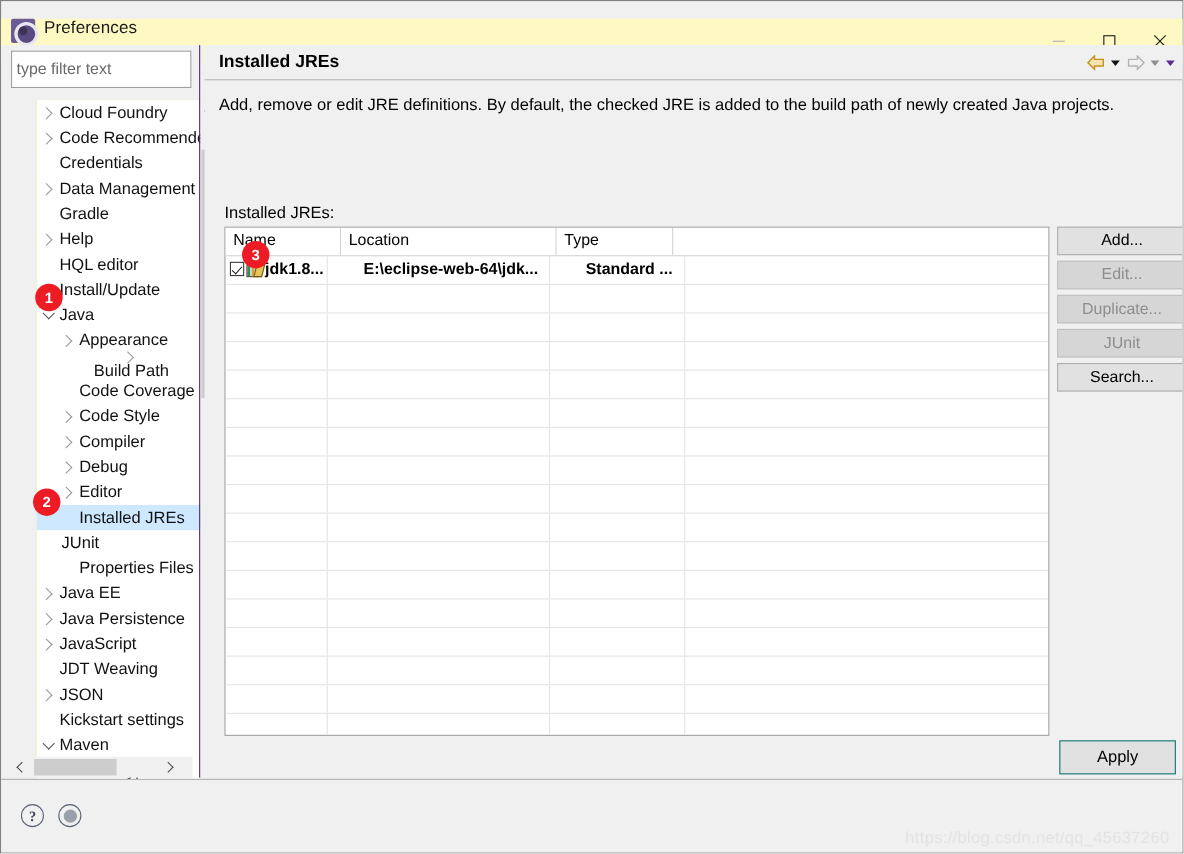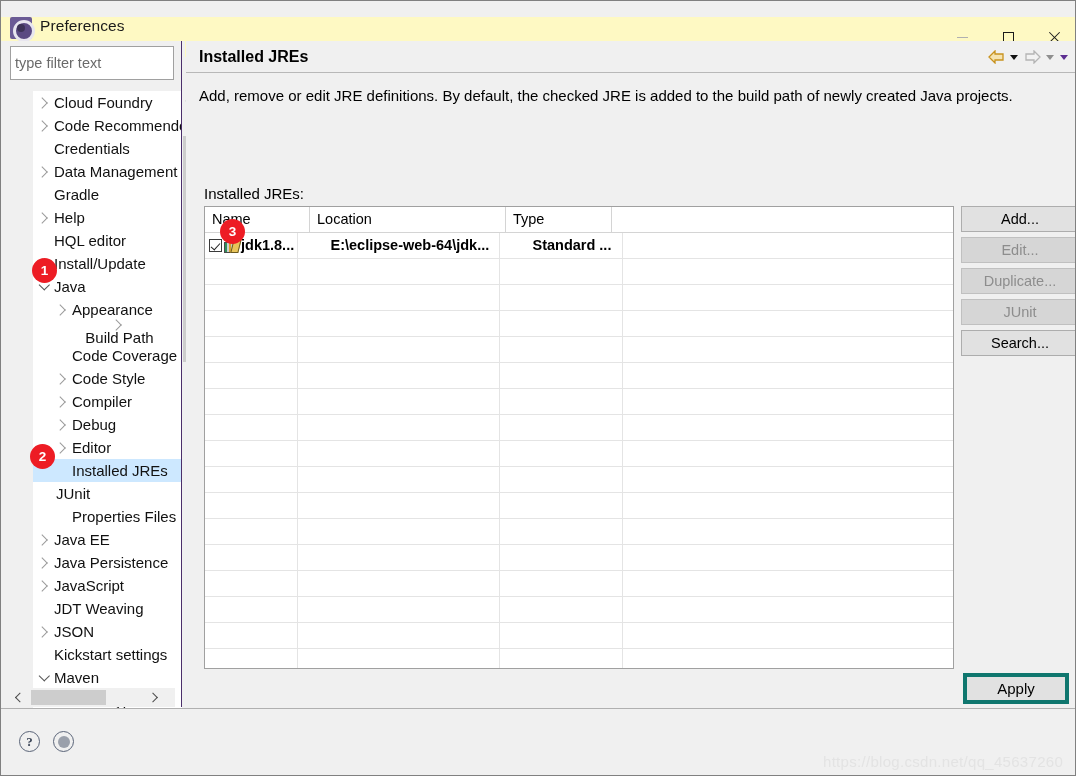--- a/index.html
+++ b/index.html
@@ -341,21 +341,21 @@
     font-family: "Liberation Sans", sans-serif;
     cursor: default;
     display: flex; align-items: center; justify-content: center;
   }
   .btn.disabled { color: #8d8d8d; background: #d6d6d6; border-color: #c0c0c0; }
 
   .apply-btn {
     position: absolute; left: 777px; top: 632px;
     width: 106px; height: 31px;
     background: #e1e1e1;
-    border: 4px solid #0f766e;
+    border: 1px solid #0f766e;
     font-size: 15px; color: #000;
     display: flex; align-items: center; justify-content: center;
     font-family: "Liberation Sans", sans-serif;
     cursor: default;
   }
 
   
   .bottom-bar {
     position: absolute; left: 0; top: 707px;
     width: 1074px; height: 67px;

